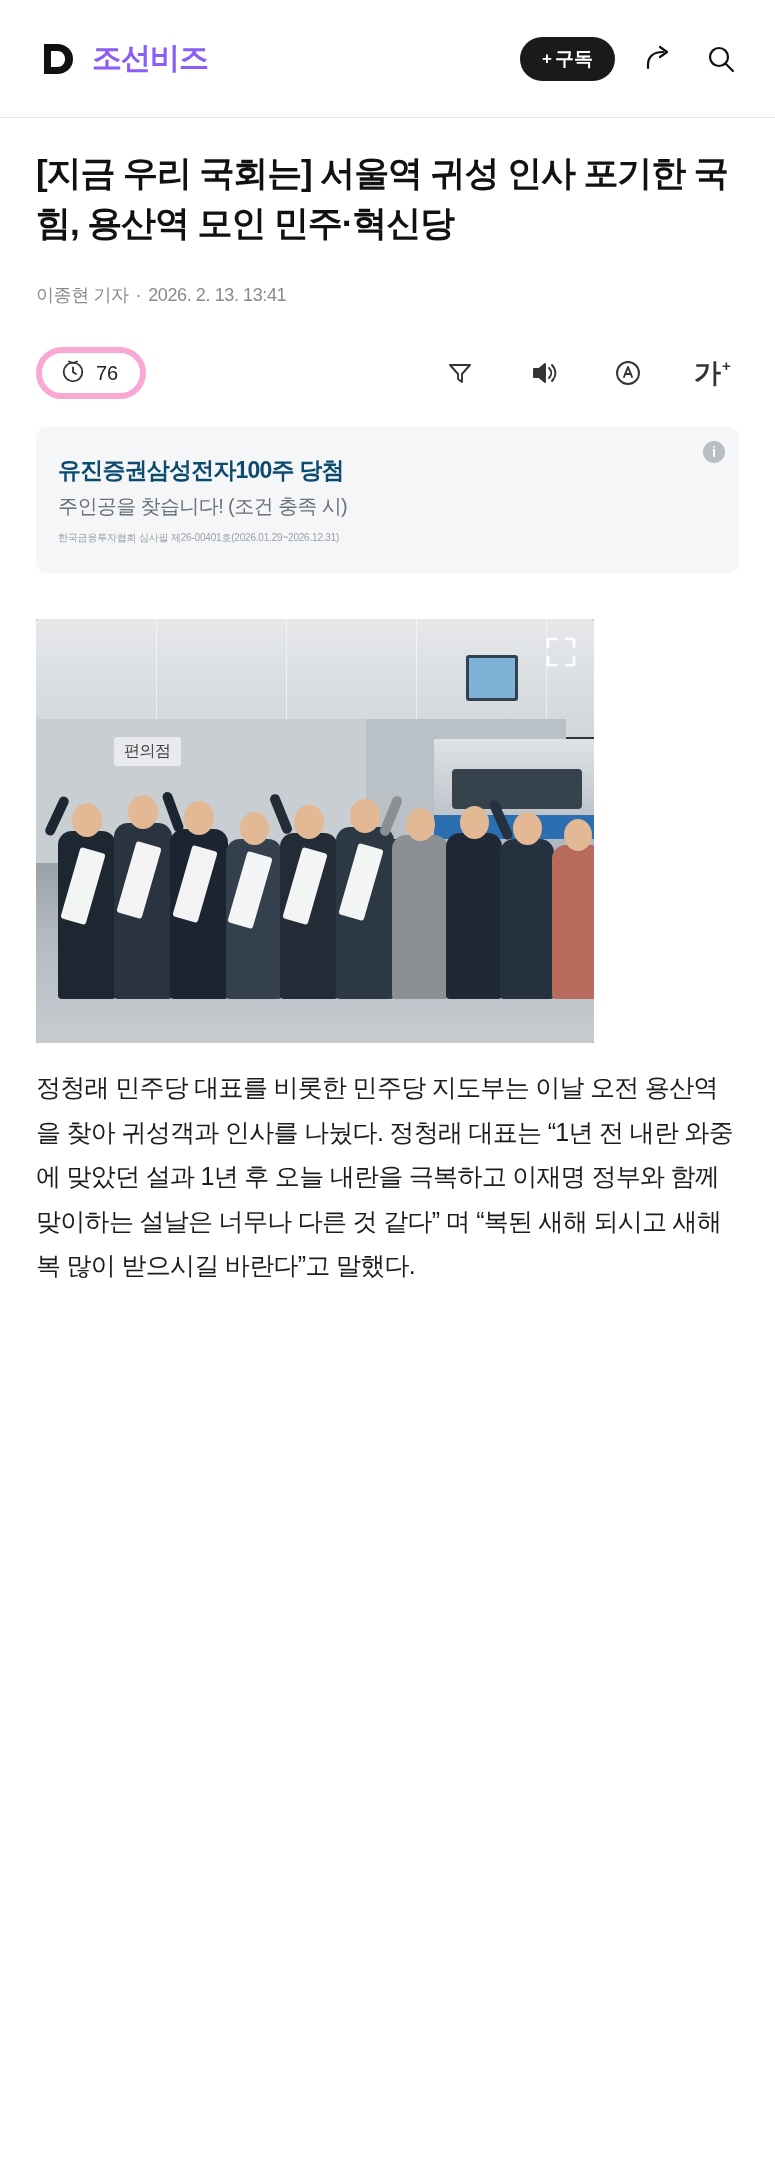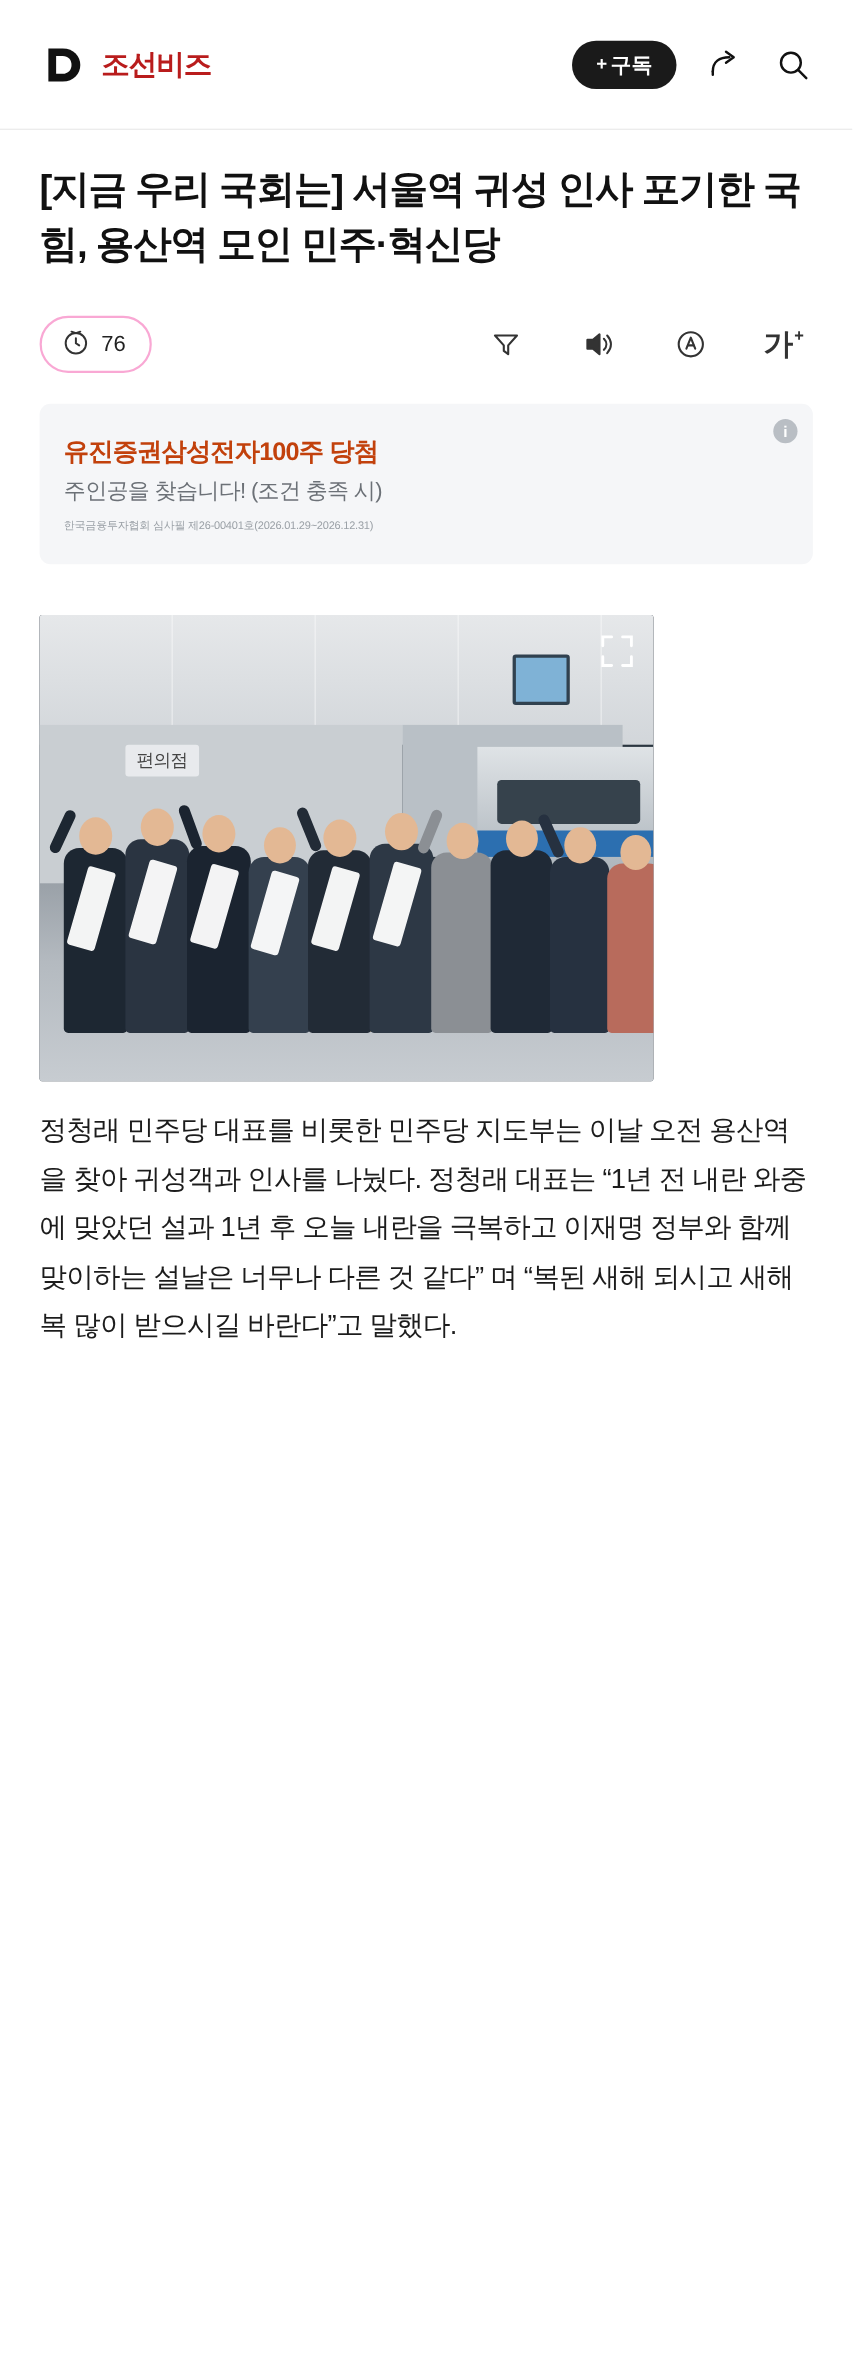--- a/index.html
+++ b/index.html
@@ -20,21 +20,21 @@
     border-bottom: 1px solid #e8e8e8;
     background: #fff;
   }
   .brand { display: flex; align-items: center; gap: 14px; flex: 1; }
   .logo-mark {
     width: 42px; height: 42px;
     display: flex; align-items: center; justify-content: center;
     font-size: 34px; font-weight: bold; color: #111;
     font-family: "Liberation Serif", serif;
   }
-  .brand-name { font-size: 26px; font-weight: bold; letter-spacing: -1px; color: #b91c1c; }
+  .brand-name { font-size: 30px; font-weight: bold; letter-spacing: -1px; color: #8b5cf6; }
   .subscribe-btn {
     background: #1a1a1a; color: #fff;
     border-radius: 22px;
     height: 44px;
     padding: 0 22px;
     display: flex; align-items: center; justify-content: center;
     font-size: 19px; font-weight: bold;
     border: none; cursor: pointer;
     white-space: nowrap;
   }
@@ -61,21 +61,21 @@
 
   
   .toolbar {
     margin-top: 34px;
     height: 64px;
     display: flex;
     align-items: center;
   }
   .reaction-pill {
     display: flex; align-items: center; gap: 10px;
-    border: 2px solid #f9a8d4;
+    border: 6px solid #f9a8d4;
     border-radius: 32px;
     height: 52px;
     padding: 0 22px 0 18px;
     cursor: pointer;
     background: #fff;
   }
   .reaction-count { font-size: 20px; color: #222; font-weight: 500; }
   .toolbar-right {
     margin-left: auto;
     display: flex; align-items: center; gap: 46px;
@@ -92,21 +92,21 @@
     border-radius: 10px;
     height: 146px;
     display: flex;
     align-items: center;
     padding: 0 22px;
     position: relative;
     overflow: hidden;
     cursor: pointer;
   }
   .ad-text { flex: 1; }
-  .ad-title { font-size: 23px; font-weight: bold; color: #c2410c; letter-spacing: -0.8px; }
+  .ad-title { font-size: 23px; font-weight: bold; color: #0c4a6e; letter-spacing: -0.8px; }
   .ad-sub { font-size: 20px; color: #6c7177; margin-top: 7px; letter-spacing: -0.6px; }
   .ad-legal { font-size: 10px; color: #9aa0a6; margin-top: 11px; letter-spacing: -0.2px; }
   .ad-visual {
     width: 230px; height: 146px;
     position: relative;
     display: flex; flex-direction: column; align-items: center; justify-content: center;
   }
   .ad-brandline { font-size: 11px; color: #c0392b; font-weight: bold; position: absolute; top: 12px; left: 46px; }
   .ad-brand2 { font-size: 21px; font-weight: bold; color: #1428a0; letter-spacing: -0.5px; position: absolute; top: 30px; left: 44px; }
   .ad-brand3 { font-size: 15px; font-weight: bold; color: #002c5f; position: absolute; bottom: 33px; left: 22px; }
@@ -216,20 +216,23 @@
         <path d="M21 21 L28 28"></path>
       </svg>
     </div>
   </div>
 </div>
 
 <div class="article">
 
   <h1 class="headline">[지금 우리 국회는] 서울역 귀성 인사 포기한 국힘, 용산역 모인 민주·혁신당</h1>
 
+  <div class="byline">
+    <span>이종현 기자</span><span class="dot">·</span><span>2026. 2. 13. 13:41</span>
+  </div>
 
   <div class="toolbar">
     <div class="reaction-pill">
       <span>
         <svg width="26" height="26" viewBox="0 0 26 26" fill="none" stroke="#333" stroke-width="1.8">
           <circle cx="13" cy="14" r="9.3"></circle>
           <path d="M13 9.5 L13 14 L16 16" stroke-linecap="round"></path>
           <path d="M9 3.5 L13 5 L17 3.5" stroke-linecap="round"></path>
         </svg>
       </span>

